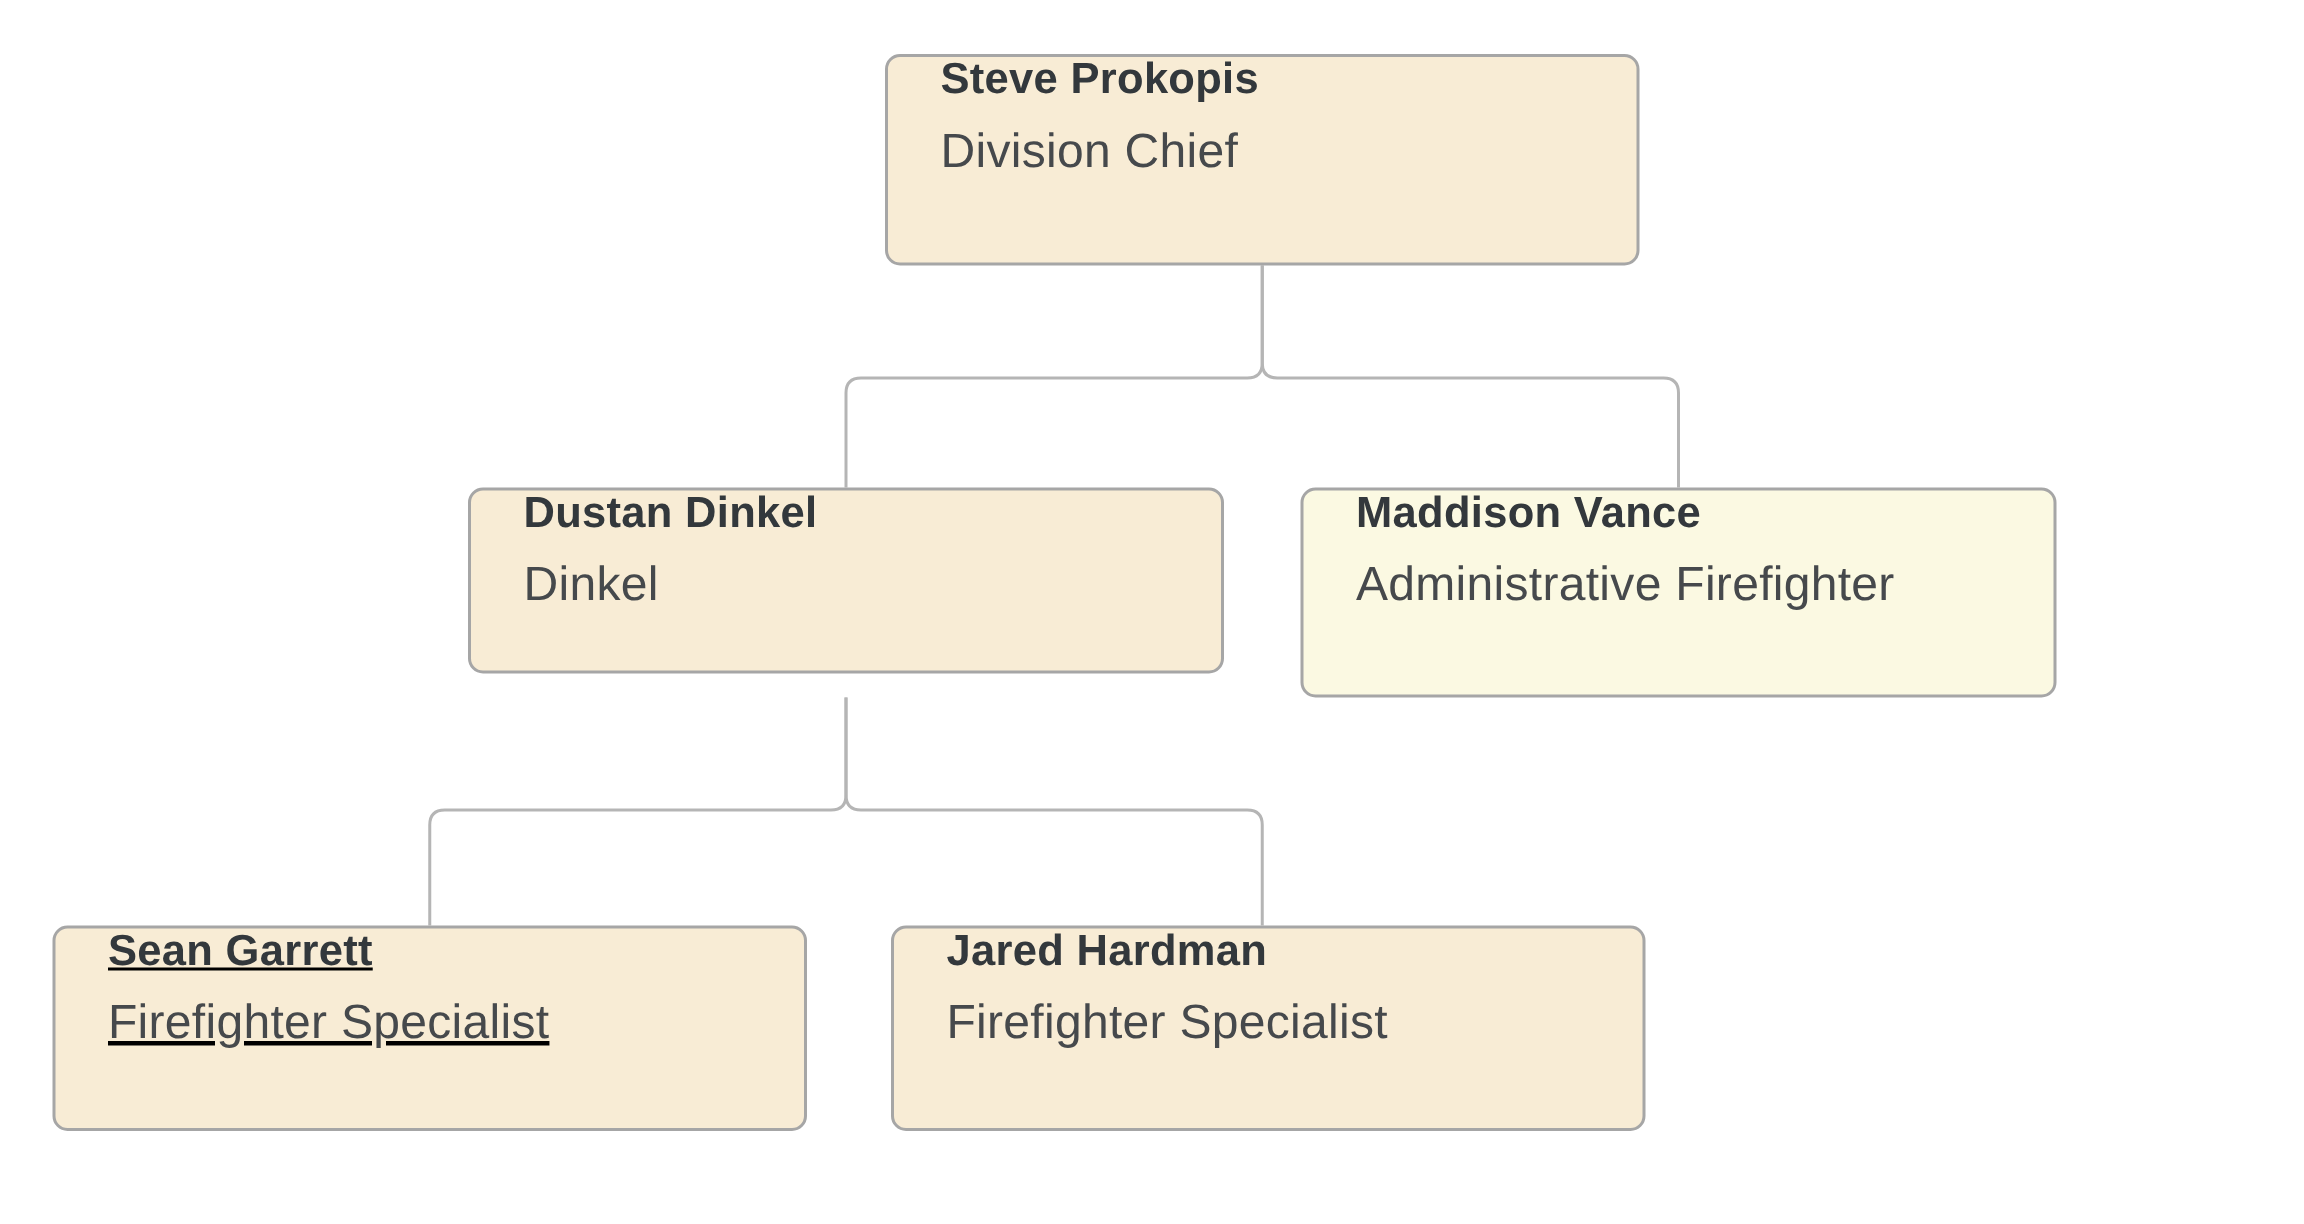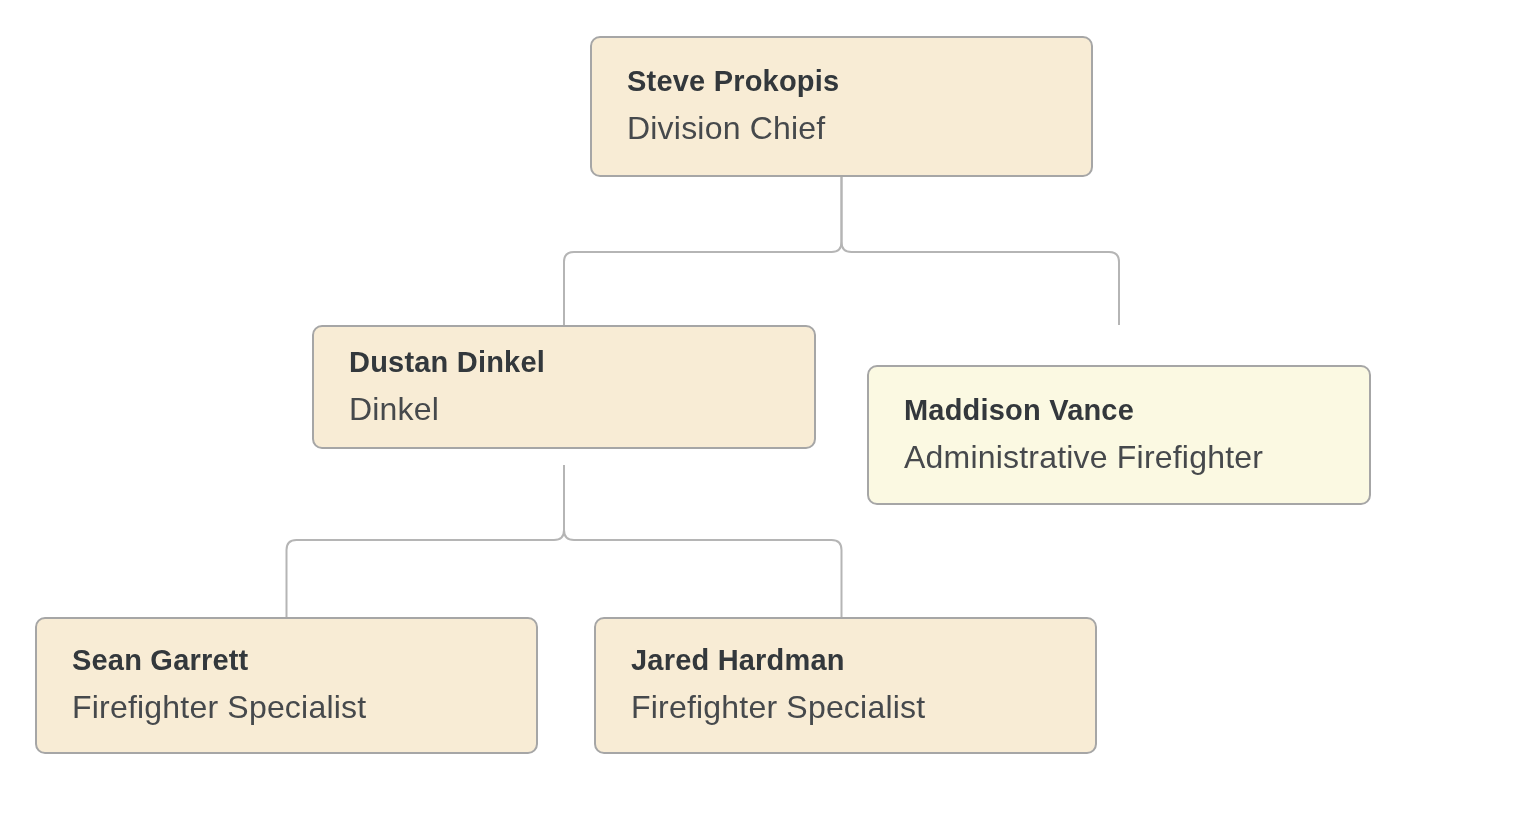--- a/index.html
+++ b/index.html
@@ -34,44 +34,44 @@
     stroke-width: 2;
     fill: none;
   }
   .node {
     position: absolute;
     background: var(--peach);
     border: 2px solid var(--border);
     border-radius: 10px;
     display: flex;
     flex-direction: column;
-    justify-content: center;
+    justify-content: flex-start;
     gap: 13px;
     padding-left: 35px;
     padding-right: 16px;
   }
-  .node.alt { background: var(--yellow); margin-top: 40px; }
+  .node.alt { background: var(--yellow); }
   .node .name {
     font-size: 29px;
     font-weight: 700;
     color: var(--name);
     letter-spacing: 0.2px;
     line-height: 1.1;
   }
   .node .title {
     font-size: 32px;
     font-weight: 400;
     color: var(--title);
     letter-spacing: 0.2px;
     line-height: 1.1;
   }
   .node-ceo     { left: 590px; top: 36px;  width: 503px; height: 141px; }
   .node-captain { left: 312px; top: 325px; width: 504px; height: 124px; }
   .node-admin   { left: 867px; top: 325px; width: 504px; height: 140px; }
-  .node-ff1     { left: 35px;  top: 617px; width: 503px; height: 137px; }
+  .node-ff1     { left: 35px;  top: 617px; width: 503px; height: 137px; text-decoration: underline; }
   .node-ff2     { left: 594px; top: 617px; width: 503px; height: 137px; }
 </style>
 </head>
 <body>
 
 <div class="canvas">
 
   <svg class="connectors" viewBox="0 0 1536 816" xmlns="http://www.w3.org/2000/svg">
     <path d="M 841.5 177 V 242 Q 841.5 252 831.5 252 H 574 Q 564 252 564 262 V 325"></path>
     <path d="M 841.5 177 V 242 Q 841.5 252 851.5 252 H 1109 Q 1119 252 1119 262 V 325"></path>

